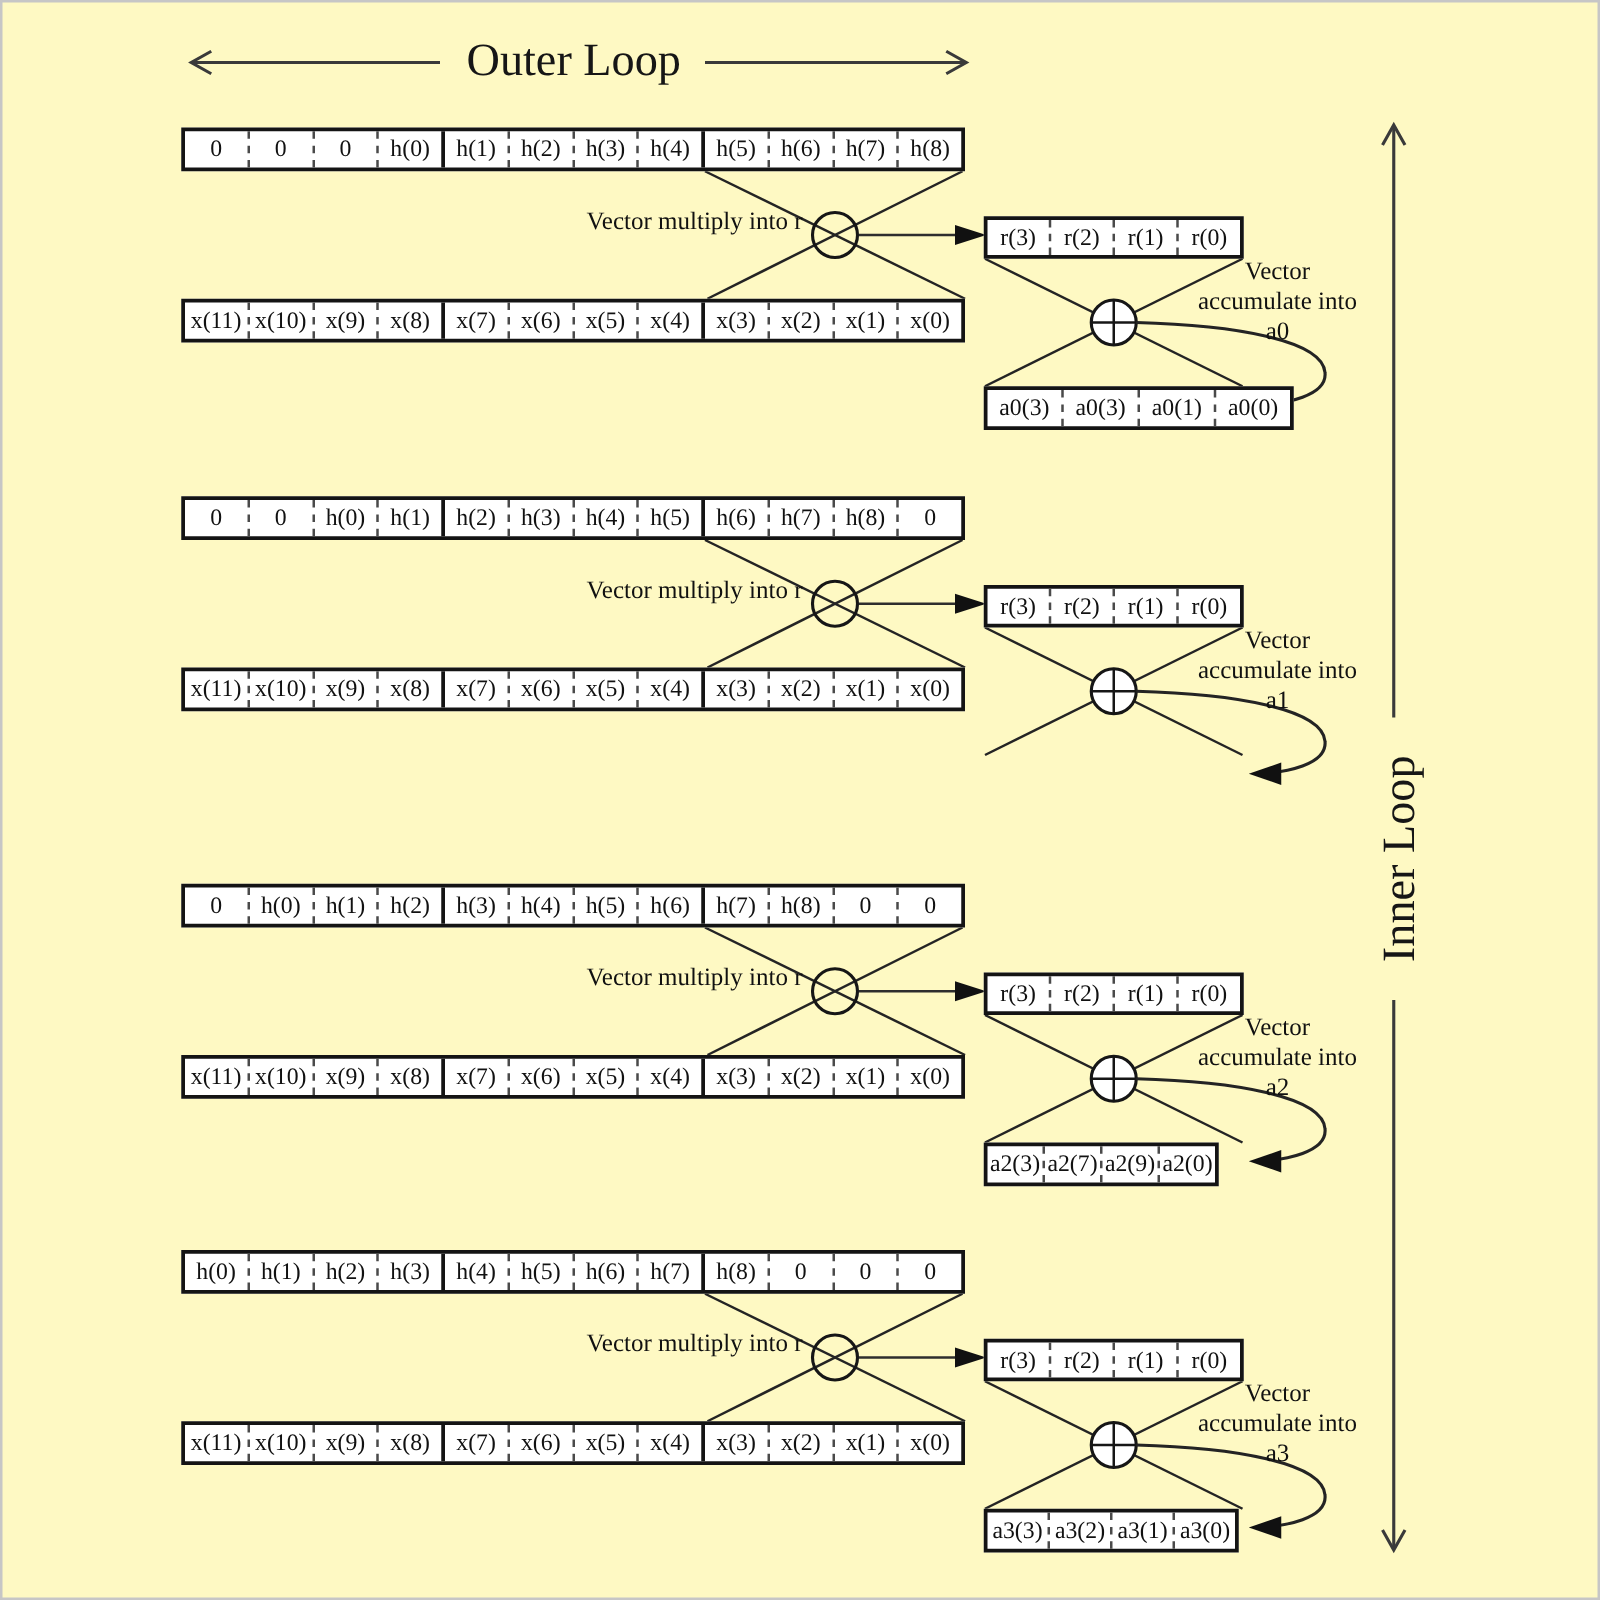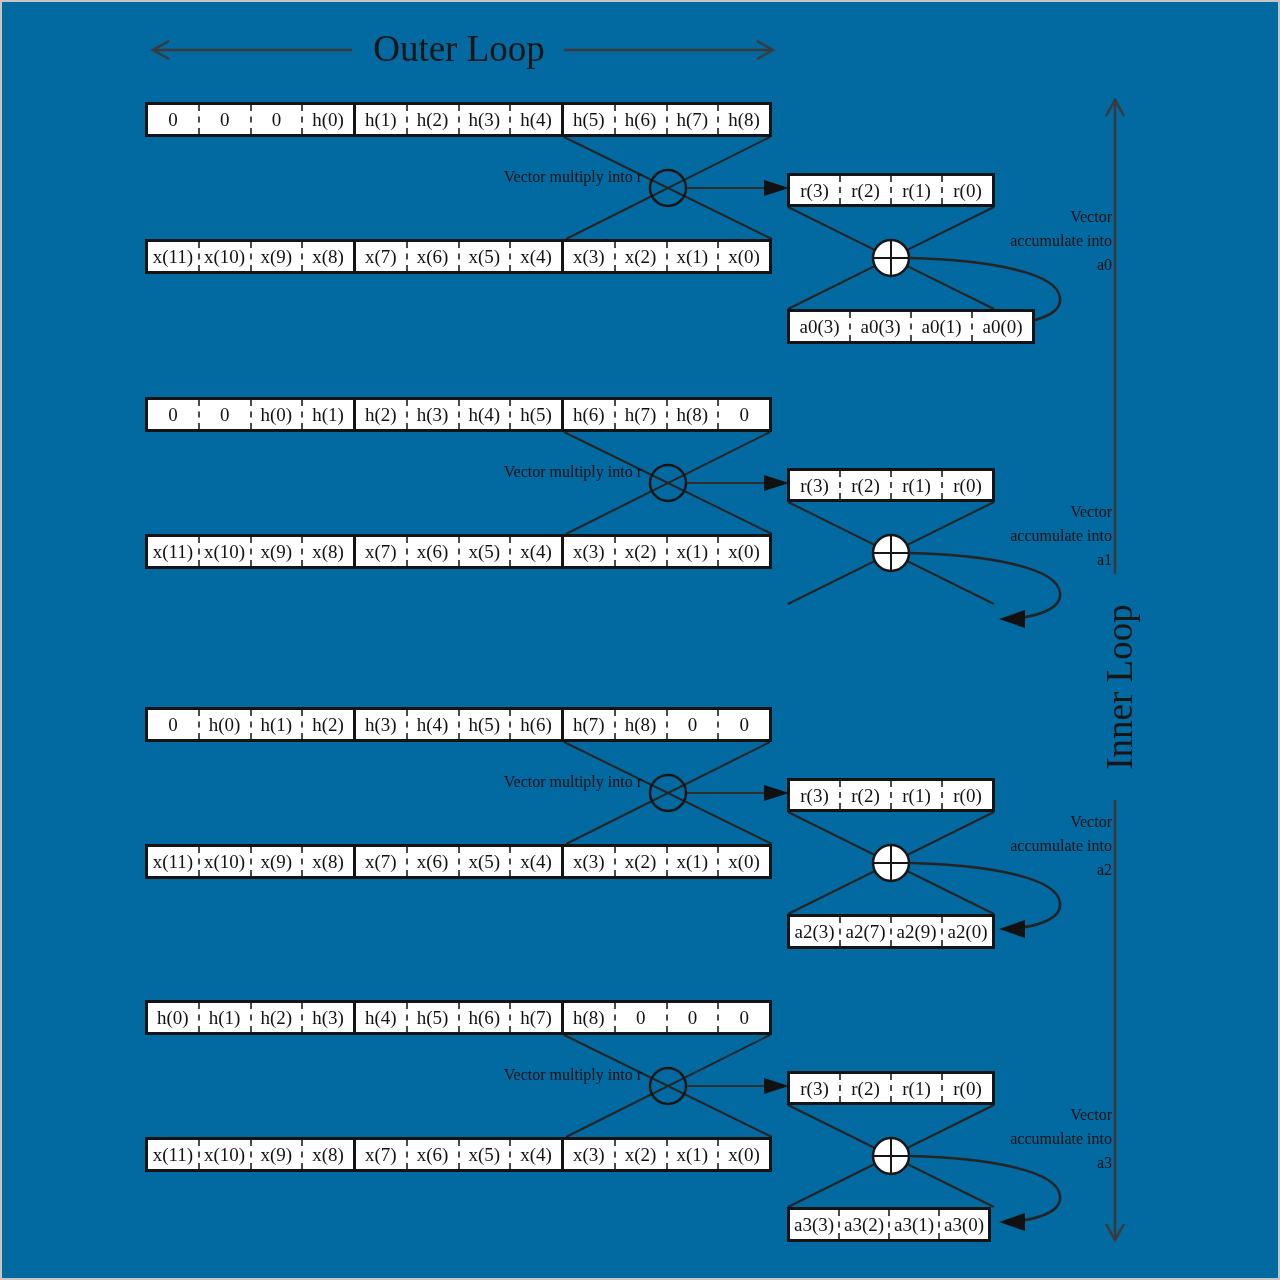--- a/index.html
+++ b/index.html
@@ -1,35 +1,35 @@
 <!DOCTYPE html>
 <html><head>
 <meta charset="utf-8">
 <style>
   html,body{margin:0;padding:0;background:#fff;}
   #canvas{
-    position:relative;width:1280px;height:1280px;background:#0369a1;
+    position:relative;width:1280px;height:1280px;background:#fef9c3;
     font-family:"Liberation Serif","DejaVu Serif",serif;color:#111;
     overflow:hidden;box-sizing:border-box;border:2px solid #c6c6c6;
   }
   #lines{position:absolute;left:0;top:0;width:1280px;height:1280px;}
   .reg-row{
     position:absolute;display:flex;box-sizing:border-box;
     border:3px solid #141414;background:#fff;align-items:stretch;
   }
   .reg-row .cell{
     flex:1 1 0;display:flex;align-items:center;justify-content:center;
     font-size:19px;line-height:1;white-space:nowrap;overflow:hidden;
     border-left:2px dashed #4a4a4a;
   }
   .reg-row .cell:first-child{border-left:none;}
   .reg-row.wide .cell:nth-child(4n+1):not(:first-child){border-left:3px solid #141414;}
-  .lbl{position:absolute;font-size:16px;line-height:24px;}
+  .lbl{position:absolute;font-size:20px;line-height:24px;}
   .mult-lbl{text-align:right;}
-  .acc-lbl{text-align:right;}
+  .acc-lbl{text-align:center;}
   .acc-line{display:block;}
   .big-title{
     position:absolute;font-size:37px;line-height:40px;text-align:center;
     white-space:nowrap;color:#161616;
   }
   .inner-title{transform:rotate(-90deg);transform-origin:center center;}
 </style>
 </head>
 <body>
 
@@ -211,21 +211,21 @@
       <div class="cell">x(3)</div>
       <div class="cell">x(2)</div>
       <div class="cell">x(1)</div>
       <div class="cell">x(0)</div>
     </div>
   <div class="lbl acc-lbl" style="left:930px;top:808px;width:180px;">
       <div class="acc-line">Vector</div>
       <div class="acc-line">accumulate into</div>
       <div class="acc-line">a2</div>
     </div>
-  <div class="reg-row" style="left:785px;top:912px;width:208px;height:35px;">
+  <div class="reg-row" style="left:785px;top:912px;width:188px;height:35px;">
       <div class="cell">a2(3)</div>
       <div class="cell">a2(7)</div>
       <div class="cell">a2(9)</div>
       <div class="cell">a2(0)</div>
     </div>
 
   <div class="reg-row wide" style="left:143px;top:998px;width:627px;height:35px;">
       <div class="cell">h(0)</div>
       <div class="cell">h(1)</div>
       <div class="cell">h(2)</div>

